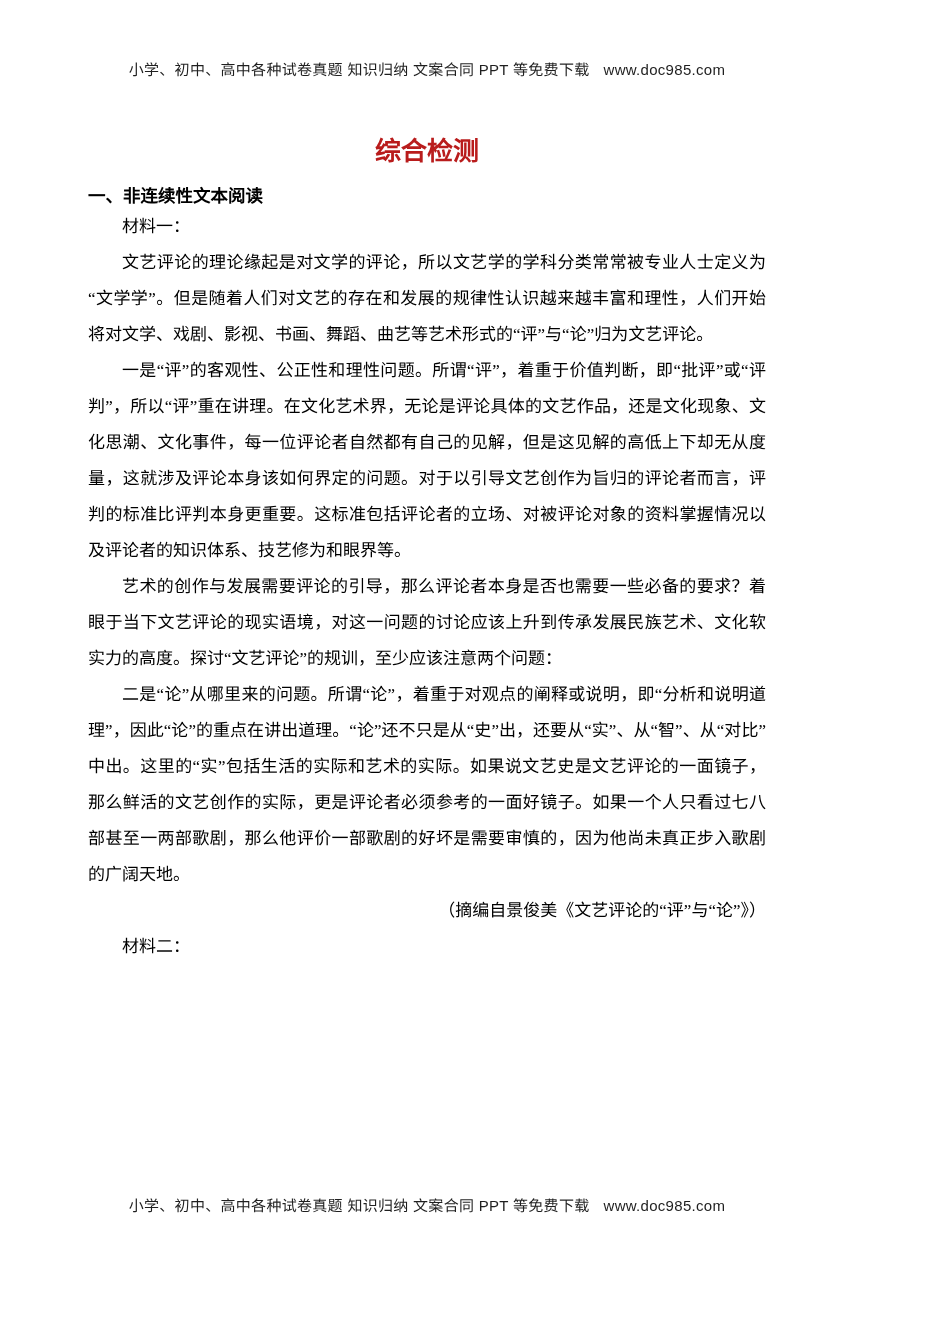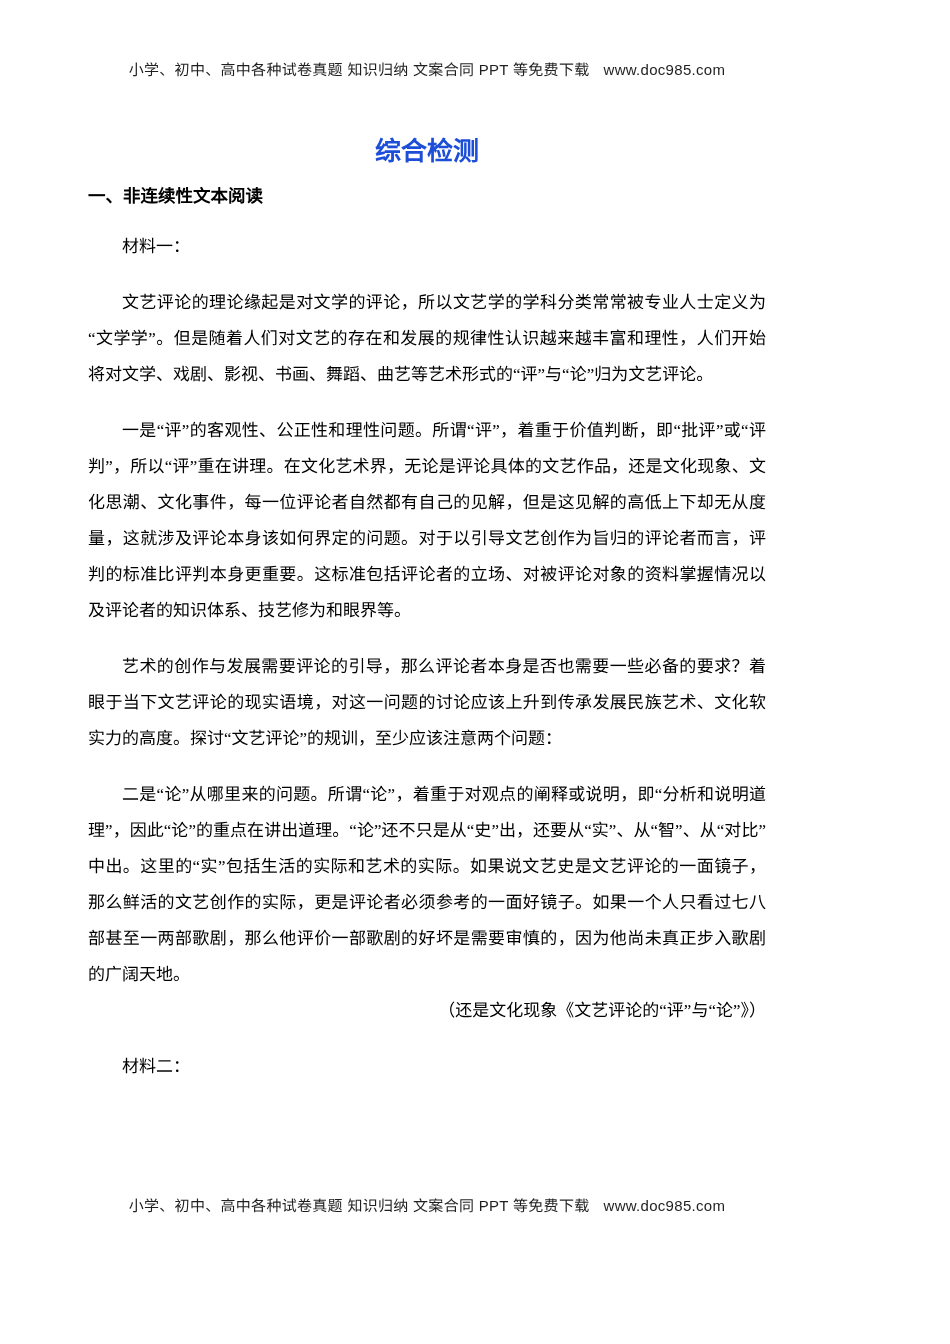--- a/index.html
+++ b/index.html
@@ -26,21 +26,21 @@
     white-space: nowrap;
   }
   .page-header .url-gap { display: inline-block; width: 14px; }
   .doc-title {
     margin-top: 54px;
     text-align: center;
     font-family: "Liberation Sans", sans-serif;
     font-weight: bold;
     font-size: 26px;
     line-height: 36px;
-    color: #1d4ed8;
+    color: #b91c1c;
   }
   .content {
     padding: 0 88px;
   }
   .section-heading {
     margin-top: 14px;
     font-family: "Liberation Sans", sans-serif;
     font-weight: bold;
     font-size: 17.5px;
     line-height: 26px;
@@ -49,21 +49,20 @@
   .body-text p {
     margin: 0;
     font-size: 17px;
     line-height: 36px;
     text-align: justify;
     text-justify: inter-ideograph;
     color: #000000;
   }
   .body-text p.indent {
     text-indent: 2em;
-    margin-top: 20px;
   }
   .body-text p.attribution {
     text-align: right;
     text-indent: 0;
   }
   .page-footer {
     position: absolute;
     top: 1194px;
     left: 0;
     right: 0;
@@ -90,21 +89,21 @@
   <div class="content">
 
     <div class="section-heading">一、非连续性文本阅读</div>
 
     <div class="body-text">
       <p class="indent">材料一：</p>
       <p class="indent">文艺评论的理论缘起是对文学的评论，所以文艺学的学科分类常常被专业人士定义为“文学学”。但是随着人们对文艺的存在和发展的规律性认识越来越丰富和理性，人们开始将对文学、戏剧、影视、书画、舞蹈、曲艺等艺术形式的“评”与“论”归为文艺评论。</p>
       <p class="indent">一是“评”的客观性、公正性和理性问题。所谓“评”，着重于价值判断，即“批评”或“评判”，所以“评”重在讲理。在文化艺术界，无论是评论具体的文艺作品，还是文化现象、文化思潮、文化事件，每一位评论者自然都有自己的见解，但是这见解的高低上下却无从度量，这就涉及评论本身该如何界定的问题。对于以引导文艺创作为旨归的评论者而言，评判的标准比评判本身更重要。这标准包括评论者的立场、对被评论对象的资料掌握情况以及评论者的知识体系、技艺修为和眼界等。</p>
       <p class="indent">艺术的创作与发展需要评论的引导，那么评论者本身是否也需要一些必备的要求？着眼于当下文艺评论的现实语境，对这一问题的讨论应该上升到传承发展民族艺术、文化软实力的高度。探讨“文艺评论”的规训，至少应该注意两个问题：</p>
       <p class="indent">二是“论”从哪里来的问题。所谓“论”，着重于对观点的阐释或说明，即“分析和说明道理”，因此“论”的重点在讲出道理。“论”还不只是从“史”出，还要从“实”、从“智”、从“对比”中出。这里的“实”包括生活的实际和艺术的实际。如果说文艺史是文艺评论的一面镜子，那么鲜活的文艺创作的实际，更是评论者必须参考的一面好镜子。如果一个人只看过七八部甚至一两部歌剧，那么他评价一部歌剧的好坏是需要审慎的，因为他尚未真正步入歌剧的广阔天地。</p>
-      <p class="attribution">（还是文化现象《文艺评论的“评”与“论”》）</p>
+      <p class="attribution">（摘编自景俊美《文艺评论的“评”与“论”》）</p>
       <p class="indent">材料二：</p>
     </div>
 
   </div>
 
   <div class="page-footer">
     <span>小学、初中、高中各种试卷真题 知识归纳 文案合同 PPT 等免费下载</span><span class="url-gap"></span><span>www.doc985.com</span>
   </div>
 
 </div>

